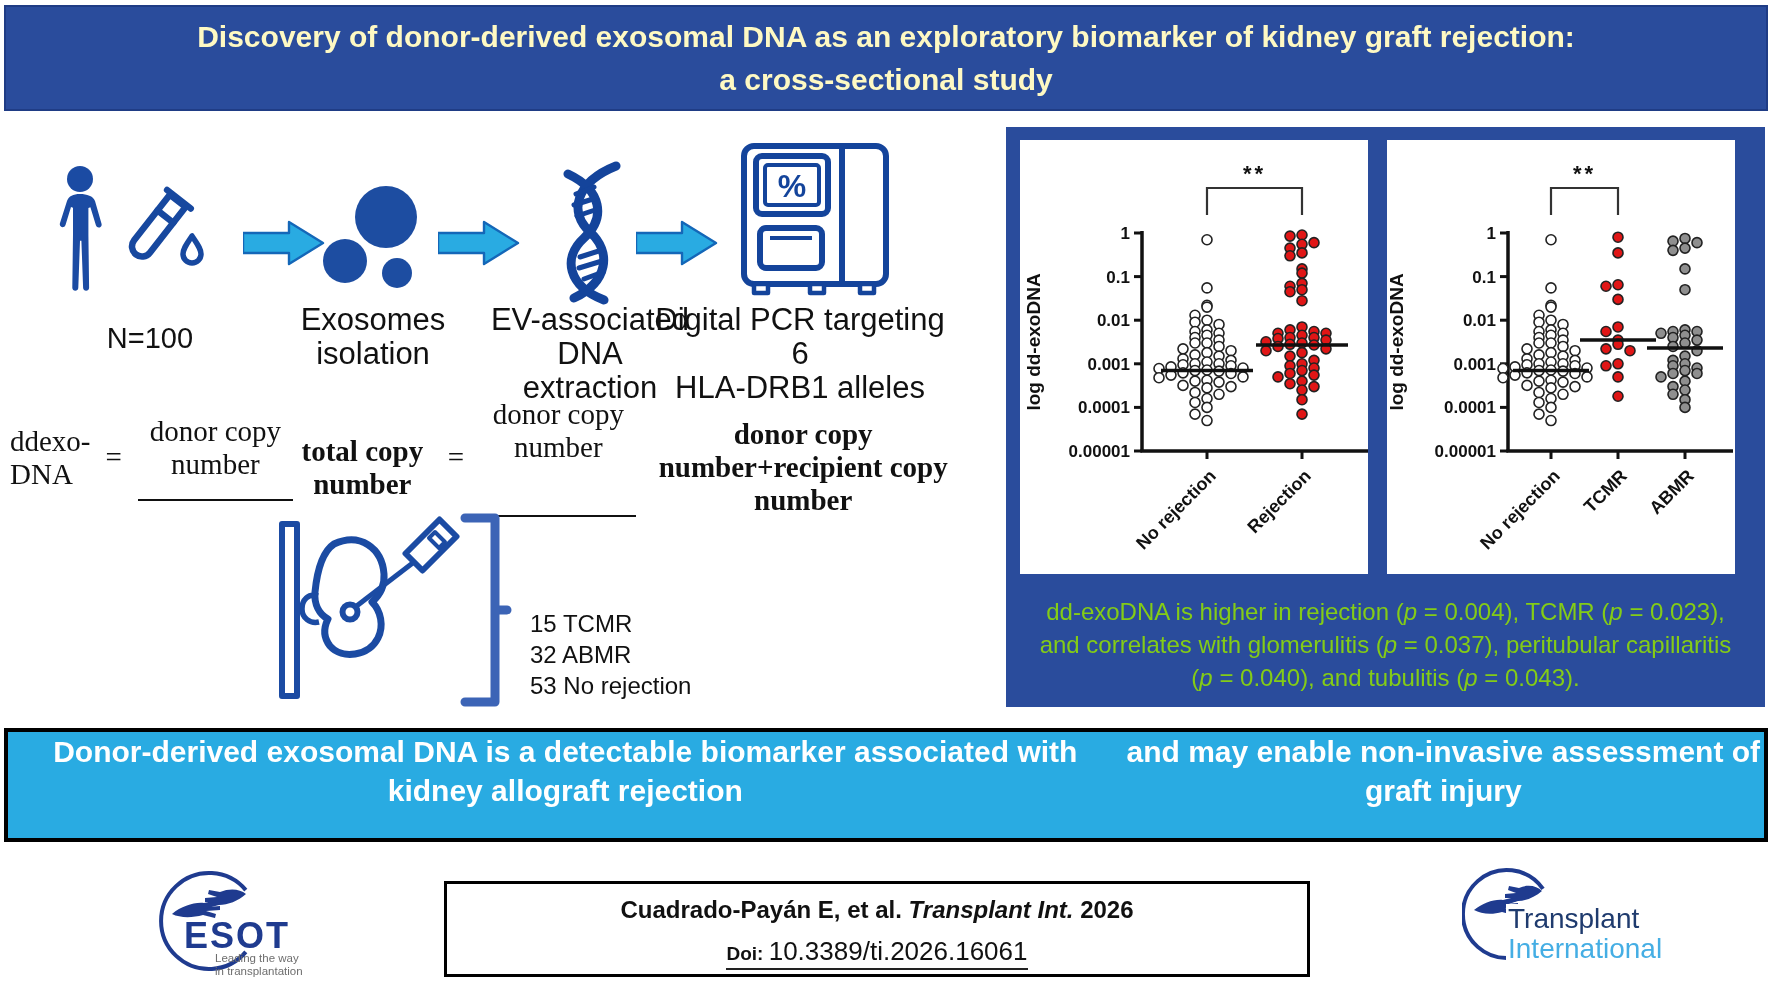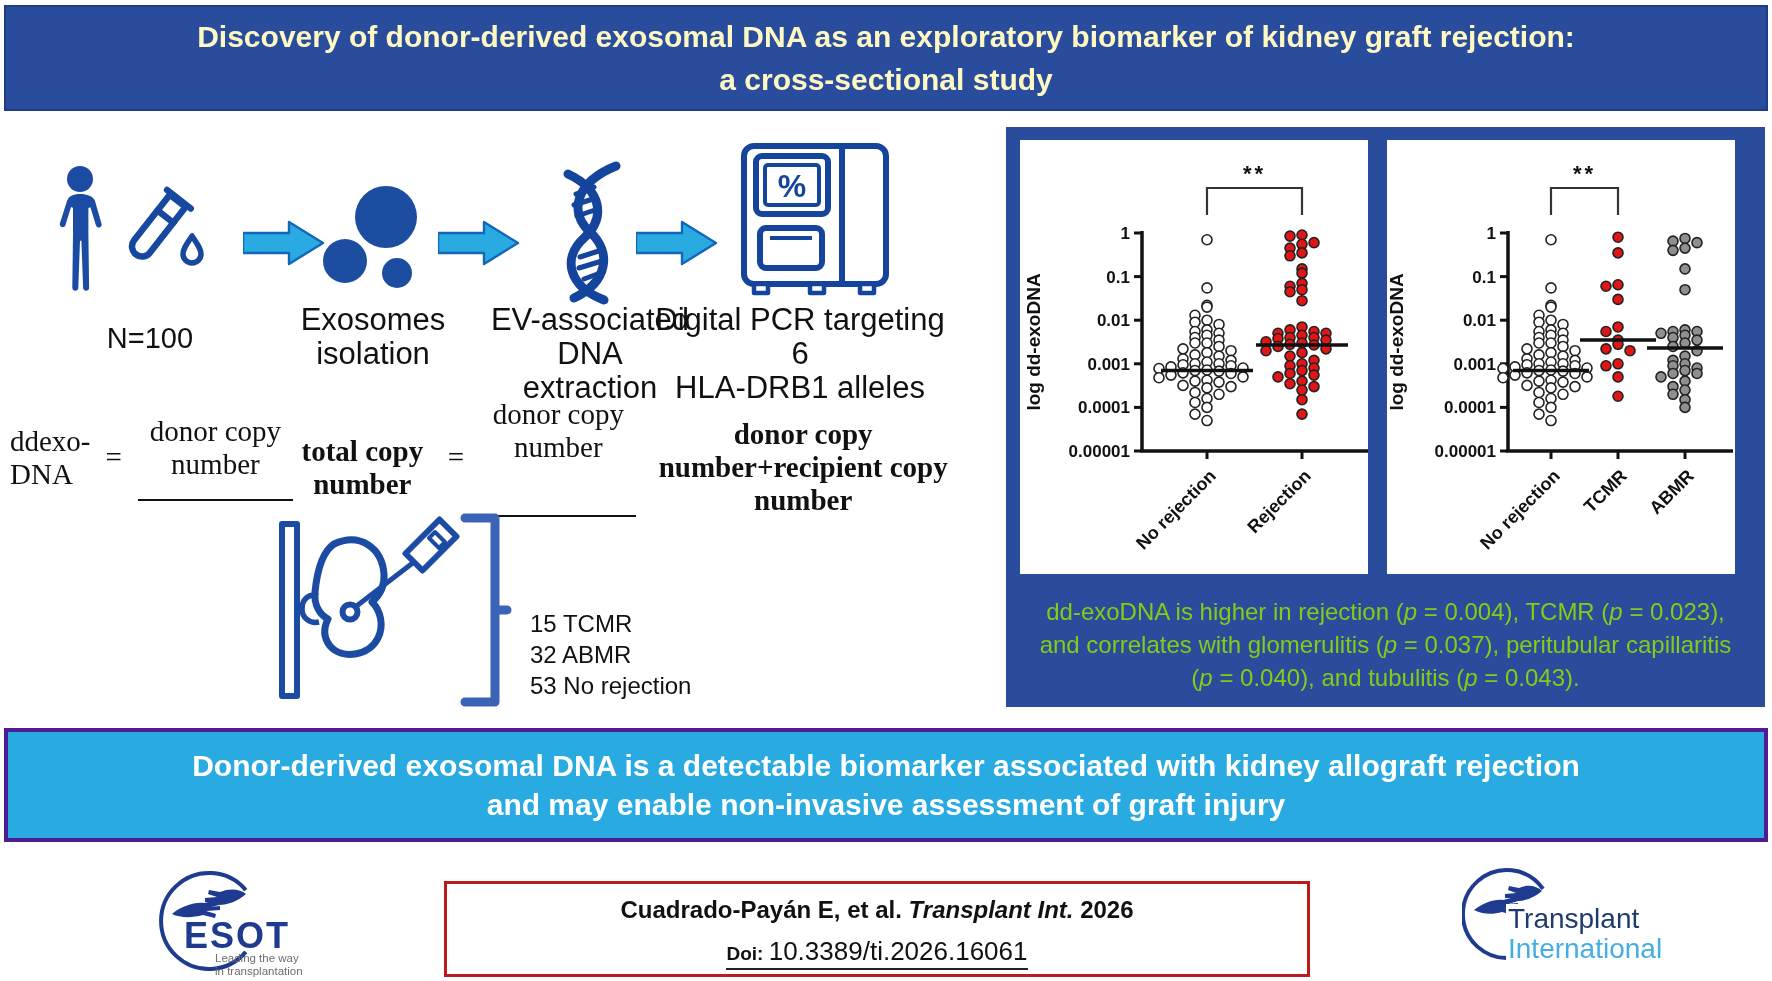--- a/index.html
+++ b/index.html
@@ -29,26 +29,26 @@
 
   
   .results-panel{left:1006px;top:127px;width:759px;height:580px;background:#2A4C9C;}
   .chart-panel{position:absolute;top:13px;width:348px;height:434px;background:#fff;}
   .results-caption{position:absolute;left:8px;top:468px;width:743px;text-align:center;
     color:#84cc16;font-size:24px;line-height:33px;}
   .results-caption i{font-style:italic;}
 
   
   .banner-bottom{left:4px;top:728px;width:1756px;height:106px;background:#29ABE2;
-    border:4px solid #4c1d95;color:#fff;font-weight:bold;font-size:30px;line-height:39px;
-    text-align:center;display:flex;flex-direction:column;justify-content:center;}
+    border:4px solid #000000;color:#fff;font-weight:bold;font-size:30px;line-height:39px;
+    text-align:center;display:flex;justify-content:center;}
 
   
   .cite-box{left:444px;top:881px;width:860px;height:90px;background:#fff;
-    border:3px solid #b91c1c;text-align:center;}
+    border:3px solid #000000;text-align:center;}
   .cite-line1{margin-top:12px;font-size:24px;font-weight:bold;}
   .cite-line1 .journal{font-style:italic;}
   .cite-line2{margin-top:12px;}
   .doi-wrap{display:inline-block;border-bottom:2px solid #222;padding-bottom:1px;}
   .doi-label{font-size:19px;font-weight:bold;}
   .doi-value{font-size:26px;}
 
   svg text{font-family:"Liberation Sans",sans-serif;}
 </style>
 </head>

